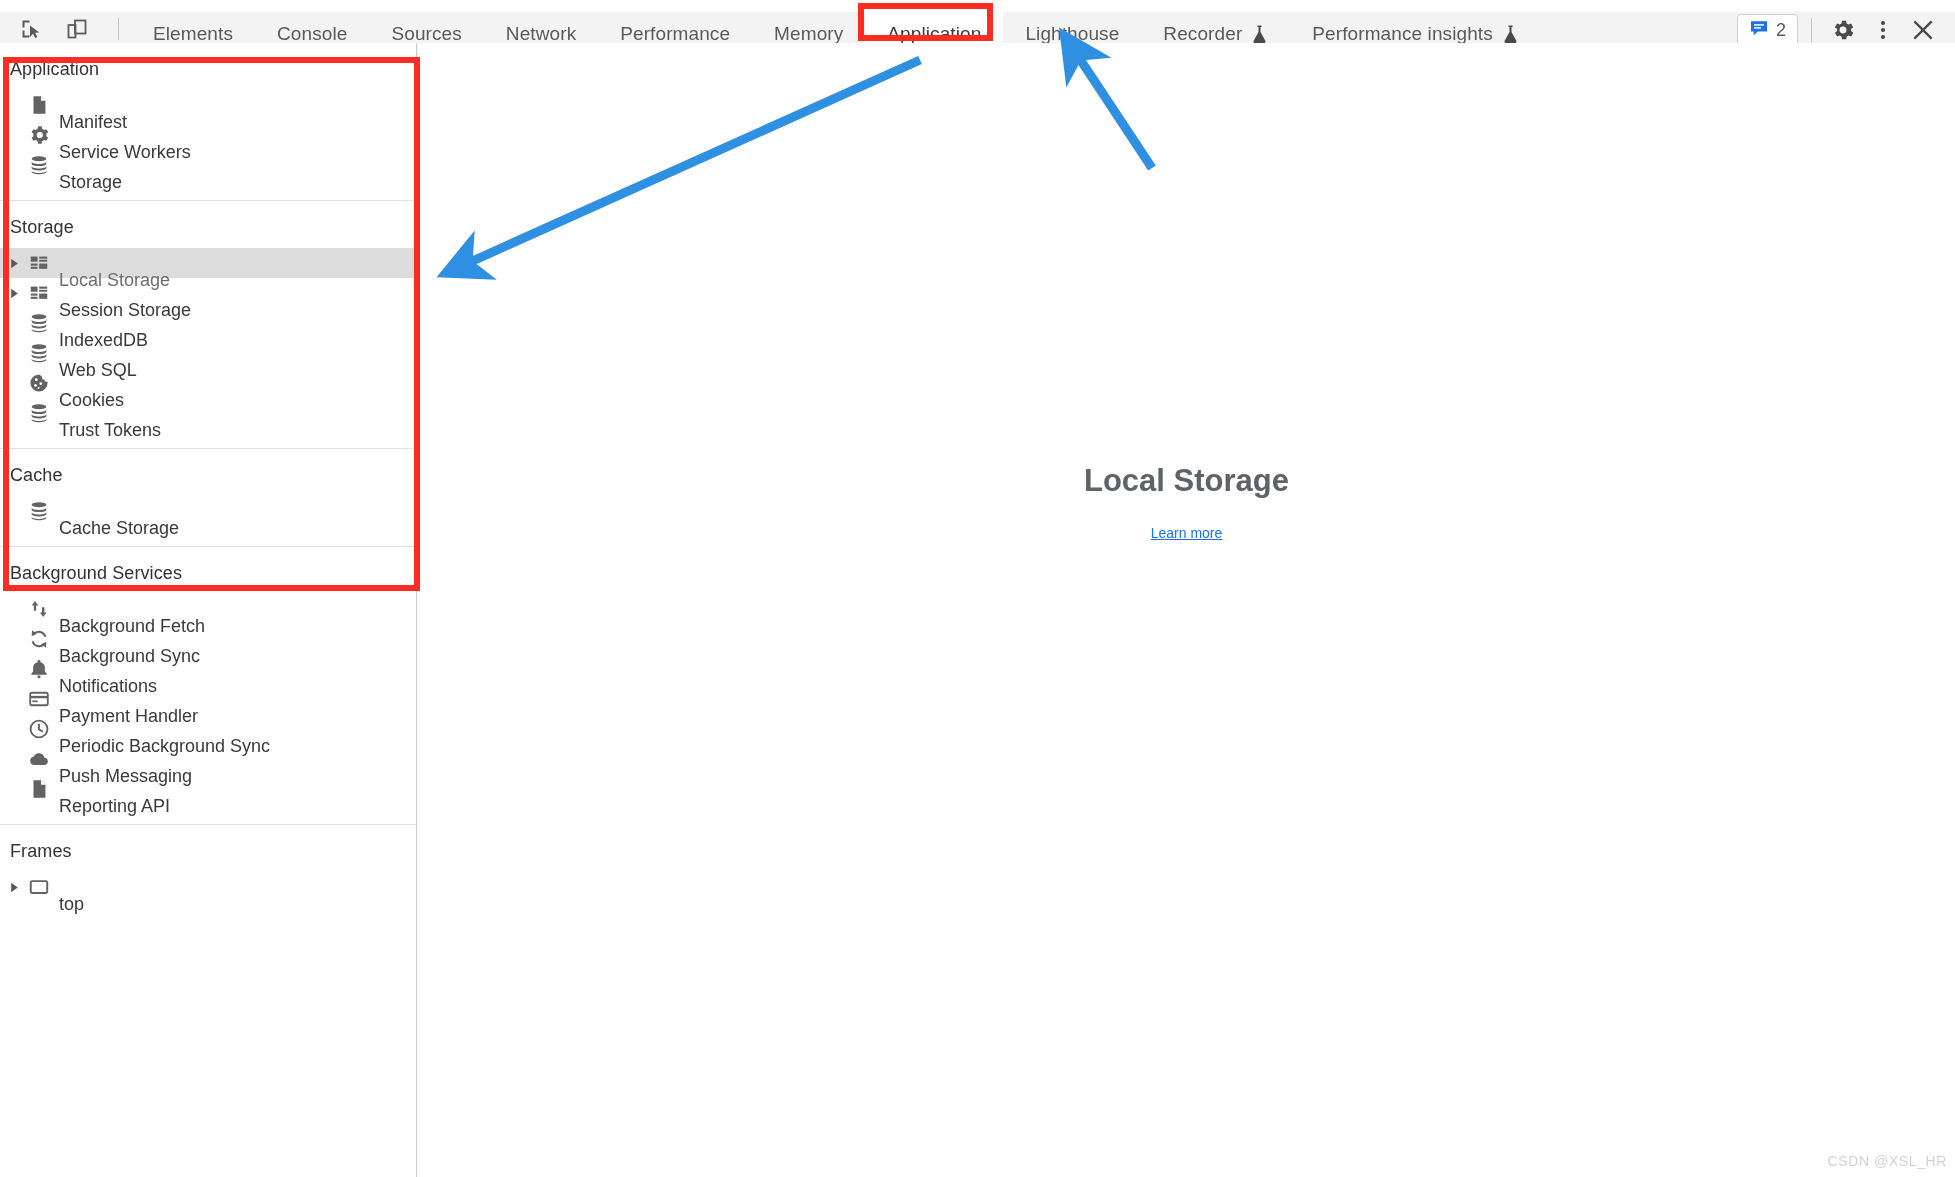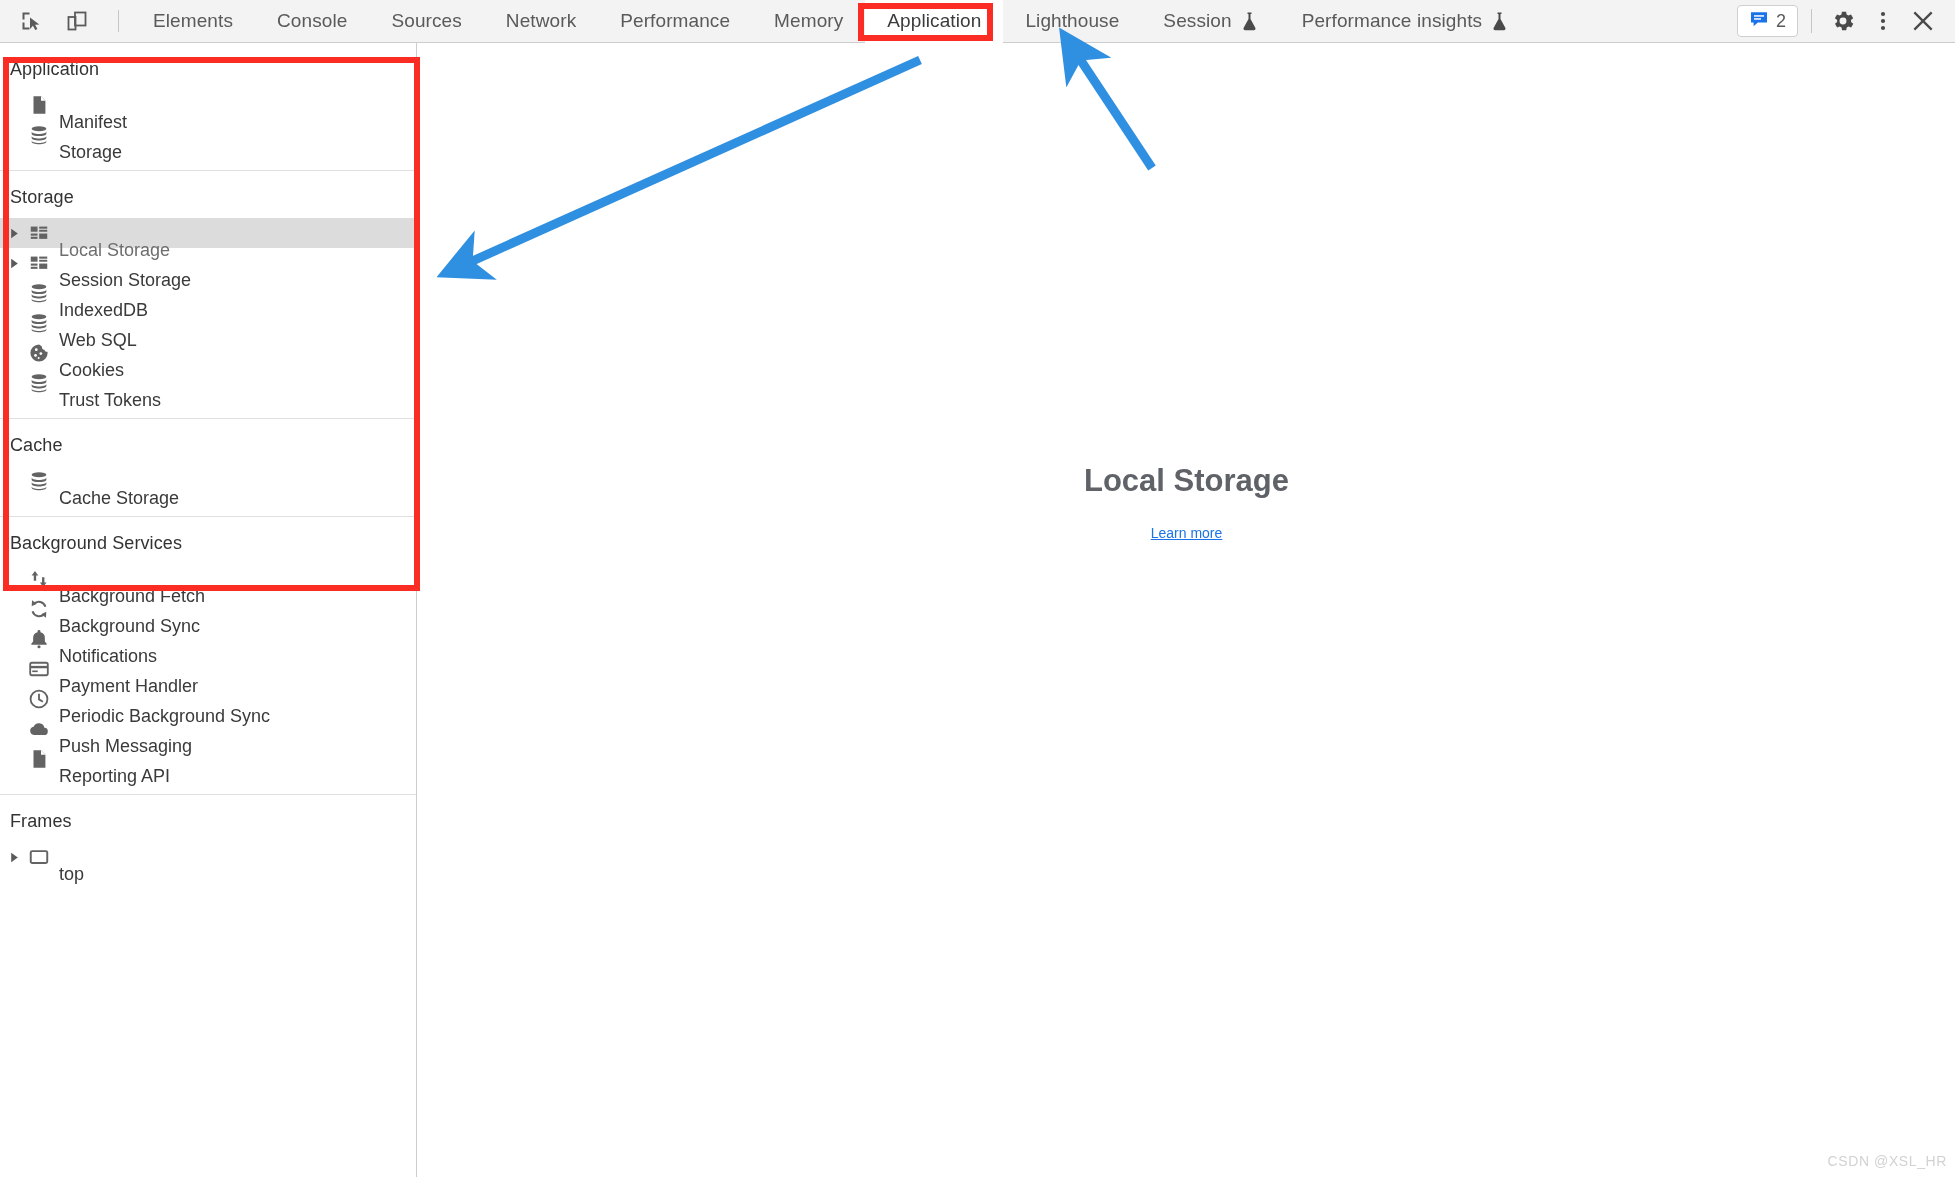--- a/index.html
+++ b/index.html
@@ -6,24 +6,24 @@
   html, body {
     width: 1955px; height: 1177px;
     background: #ffffff;
     font-family: "Liberation Sans", sans-serif;
     overflow: hidden;
   }
   #root { position: relative; width: 1955px; height: 1177px; background:#fff; }
 
   
   .toolbar {
-    position: absolute; left:0; top:0; width:1955px; height:43px;
+    position: absolute; left:0; top:12px; width:1955px; height:43px;
     background:#f3f3f3;
     border-bottom:1px solid #cdcdcd;
-    display:flex; align-items:center;
+    display:flex; align-items:flex-start;
   }
   .tb-icons { display:flex; align-items:center; padding-left:14px; gap:12px; }
   .tb-iconbtn {
     width:34px; height:34px; display:flex; align-items:center; justify-content:center;
     cursor:pointer; border-radius:2px;
   }
   .tb-sep { width:1px; height:22px; background:#c6c6c6; margin:0 12px; }
   .tabs { display:flex; align-items:stretch; height:43px; }
   .tab {
     display:flex; align-items:center; justify-content:center; gap:9px;
@@ -140,21 +140,21 @@
         <div class="tab">
           <span>Memory</span>
         </div>
         <div class="tab active">
           <span>Application</span>
         </div>
         <div class="tab">
           <span>Lighthouse</span>
         </div>
         <div class="tab">
-          <span>Session</span>
+          <span>Recorder</span>
           <span class="flask">
             <svg width="17" height="20" viewBox="0 0 16 20">
               <path fill="#4a4a4a" d="M6 1.4h4v1.6H9V8l4.8 8.8a1.6 1.6 0 0 1-1.4 2.4H3.6a1.6 1.6 0 0 1-1.4-2.4L7 8V3H6z"></path>
             </svg>
           </span>
         </div>
         <div class="tab">
           <span>Performance insights</span>
           <span class="flask">
             <svg width="17" height="20" viewBox="0 0 16 20">
@@ -214,20 +214,33 @@
           <span class="ti-label">Manifest</span>
         </div>
         <div class="tree-item">
           <span class="twisty spacer">
             <svg width="11" height="11" viewBox="0 0 10 10">
               <path d="M2 0.6 L8 5 L2 9.4 Z" fill="#5a5a5a"></path>
             </svg>
           </span>
           <span class="ti-icon">
             <svg width="22" height="22" viewBox="0 0 24 24">
+              <path fill="#636363" d="M20 13.3a8 8 0 0 0 0-2.6l2-1.7-2-3.4-2.5 1a8 8 0 0 0-2.2-1.3L14.9 2.5h-3.9l-.4 2.8A8 8 0 0 0 8.4 6.6l-2.5-1-2 3.4 2 1.7a8 8 0 0 0 0 2.6l-2 1.7 2 3.4 2.5-1a8 8 0 0 0 2.2 1.3l.4 2.8h3.9l.4-2.8a8 8 0 0 0 2.2-1.3l2.5 1 2-3.4zM12.9 15.4a3.4 3.4 0 1 1 0-6.8 3.4 3.4 0 0 1 0 6.8z"></path>
+            </svg>
+          </span>
+          <span class="ti-label">Service Workers</span>
+        </div>
+        <div class="tree-item">
+          <span class="twisty spacer">
+            <svg width="11" height="11" viewBox="0 0 10 10">
+              <path d="M2 0.6 L8 5 L2 9.4 Z" fill="#5a5a5a"></path>
+            </svg>
+          </span>
+          <span class="ti-icon">
+            <svg width="22" height="22" viewBox="0 0 24 24">
               <g fill="#636363">
                 <ellipse cx="12" cy="5.2" rx="8" ry="2.7"></ellipse>
         <path d="M4 8.2c0 1.5 3.6 2.7 8 2.7s8-1.2 8-2.7v2.3c0 1.5-3.6 2.7-8 2.7s-8-1.2-8-2.7z"></path>
         <path d="M4 13.1c0 1.5 3.6 2.7 8 2.7s8-1.2 8-2.7v2.3c0 1.5-3.6 2.7-8 2.7s-8-1.2-8-2.7z"></path>
         <path d="M4 18c0 1.5 3.6 2.7 8 2.7s8-1.2 8-2.7v1.3c0 1.5-3.6 2.7-8 2.7S4 20.8 4 19.3z"></path>
               </g>
             </svg>
           </span>
           <span class="ti-label">Storage</span>
         </div>

